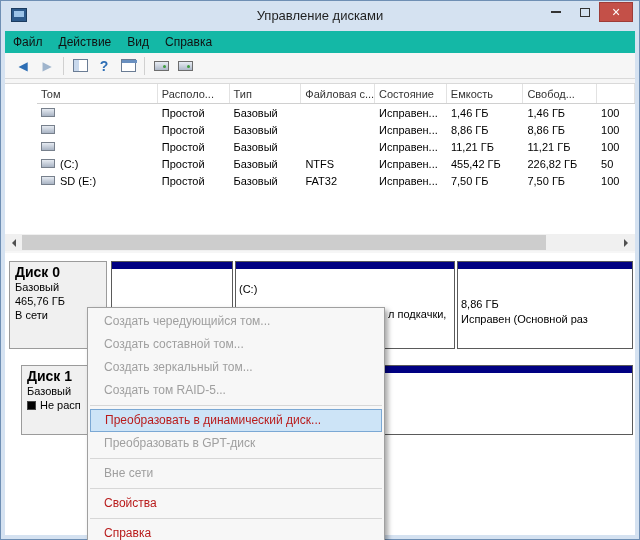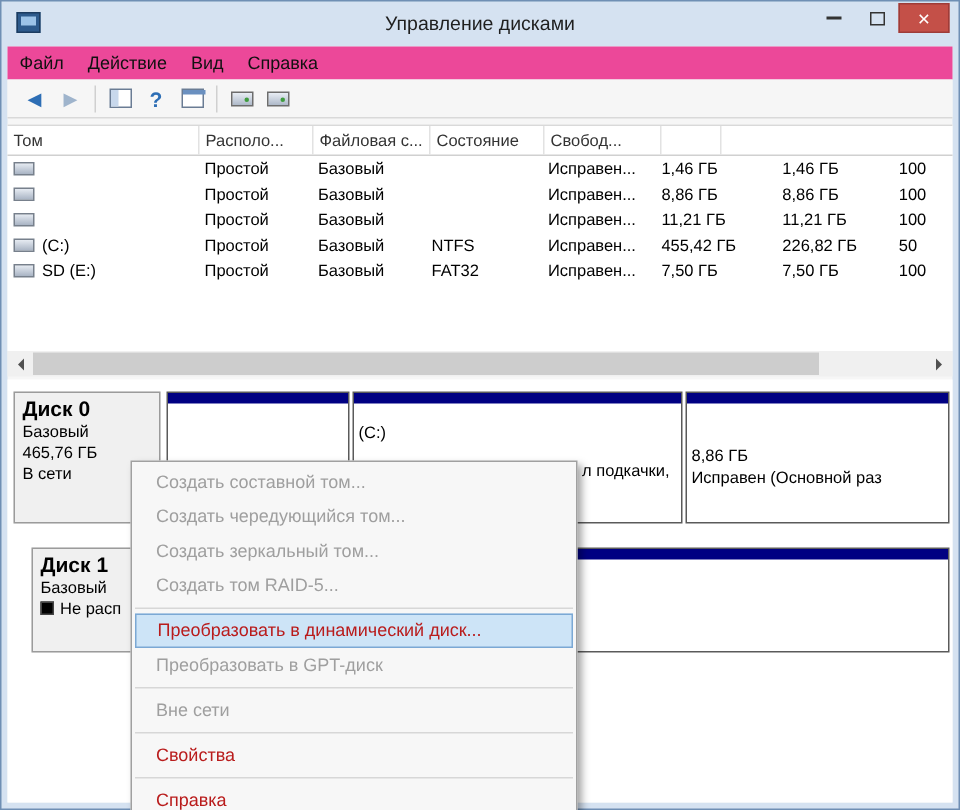--- a/index.html
+++ b/index.html
@@ -18,42 +18,42 @@
   .controls { position:absolute; top:1px; right:6px; display:flex; }
   .wbtn { width:29px; height:20px; display:flex; align-items:center; justify-content:center; }
   .wbtn .bar { width:10px; height:2px; background:#333; }
   .wbtn .box { width:10px; height:9px; border:1px solid #333; }
   .wbtn.close { width:34px; background:#c45048; border:1px solid #9e3c38;
                 color:#fff; font-size:14px; line-height:1; }
 
   
   .client { position:absolute; left:4px; right:4px; top:30px; bottom:4px; background:#f6f6f6; }
 
-  .menubar { position:absolute; top:0; left:0; right:0; height:22px; background:#ec4899;
+  .menubar { position:absolute; top:0; left:0; right:0; height:22px; background:#14b8a6;
              display:flex; align-items:center; font-size:12px; color:#111;text-align:right; }
   .menubar .mitem { padding:0 8px; height:100%; display:flex; align-items:center; }
 
   .toolbar { position:absolute; top:22px; left:0; right:0; height:26px; background:#f6f6f6;
              border-bottom:1px solid #d9d9d9; display:flex; align-items:center; padding-left:6px; }
   .tbtn { width:24px; height:22px; display:flex; align-items:center; justify-content:center; }
   .tsep { width:1px; height:18px; background:#d0d0d0; margin:0 4px; }
   .arr { font-size:12px; color:#2d6eb5; }
   .arr.dim { color:#9fb4cc; }
   .pane-ic { width:15px; height:13px; border:1px solid #6a7c94; background:#fff; position:relative; }
   .pane-ic::before { content:""; position:absolute; left:0; top:0; bottom:0; width:5px; background:#c8d8ec; }
   .pane-ic.lines::before { width:15px; height:3px; bottom:auto; background:#6a90c0; }
   .help-ic { color:#2d6eb5; font-weight:bold; font-size:14px; }
   .drive-ic { width:15px; height:10px; border:1px solid #6d6d6d;
               background:linear-gradient(#e8edf4,#aeb9c9); position:relative; }
   .drive-ic::after { content:""; position:absolute; right:2px; top:3px; width:3px; height:3px;
                      background:#3f9c3f; border-radius:50%; }
 
   
   .listview { position:absolute; top:52px; left:0; right:0; height:151px; background:#fff;
-              border-top:1px solid #d9d9d9; font-size:11px; color:#000; }
+              border-top:1px solid #d9d9d9; font-size:11px; color:#000;padding-left:32px; }
   .lrow { display:flex; height:17px; align-items:center; }
   .lhead { height:20px; border-bottom:1px solid #d0d0d0; color:#333; }
   .lc { height:100%; display:flex; align-items:center; padding-left:4px; overflow:hidden;
         white-space:nowrap; }
   .lhead .lc { border-right:1px solid #e2e2e2; }
   .c0{width:128px;} .c1{width:76px;} .c2{width:76px;} .c3{width:78px;}
   .c4{width:76px;} .c5{width:81px;} .c6{width:78px;} .c7{width:40px;}
   .vol-ic { width:14px; height:9px; border:1px solid #77808c;
             background:linear-gradient(#e6ebf2,#a9b4c4); margin-right:5px; flex:none; }
 
@@ -142,22 +142,24 @@
         </div>
       <div class="tbtn">
           <span class="drive-ic"></span>
         </div>
     </div>
 
     <div class="listview">
       <div class="lrow lhead">
         <div class="lc c0">Том</div>
         <div class="lc c1">Располо...</div>
+        <div class="lc c2">Тип</div>
         <div class="lc c3">Файловая с...</div>
         <div class="lc c4">Состояние</div>
+        <div class="lc c5">Емкость</div>
         <div class="lc c6">Свобод...</div>
         <div class="lc c7"></div>
       </div>
 
       <div class="lrow">
         <div class="lc c0">
             <span class="vol-ic"></span>
             <span></span>
           </div>
         <div class="lc c1">Простой</div>
@@ -277,22 +279,22 @@
 
       <div class="part" style="left:106px; top:112px; width:522px; height:70px;">
         <div class="pstrip"></div>
         <div class="pbody"></div>
       </div>
 
     </div>
   </div>
 
   <div class="ctx">
+    <div class="mi dis">Создать чередующийся том...</div>
     <div class="mi dis">Создать составной том...</div>
-    <div class="mi dis">Создать чередующийся том...</div>
     <div class="mi dis">Создать зеркальный том...</div>
     <div class="mi dis">Создать том RAID-5...</div>
     <div class="msep"></div>
     <div class="mi hl">Преобразовать в динамический диск...</div>
     <div class="mi dis">Преобразовать в GPT-диск</div>
     <div class="msep"></div>
     <div class="mi dis">Вне сети</div>
     <div class="msep"></div>
     <div class="mi">Свойства</div>
     <div class="msep"></div>

